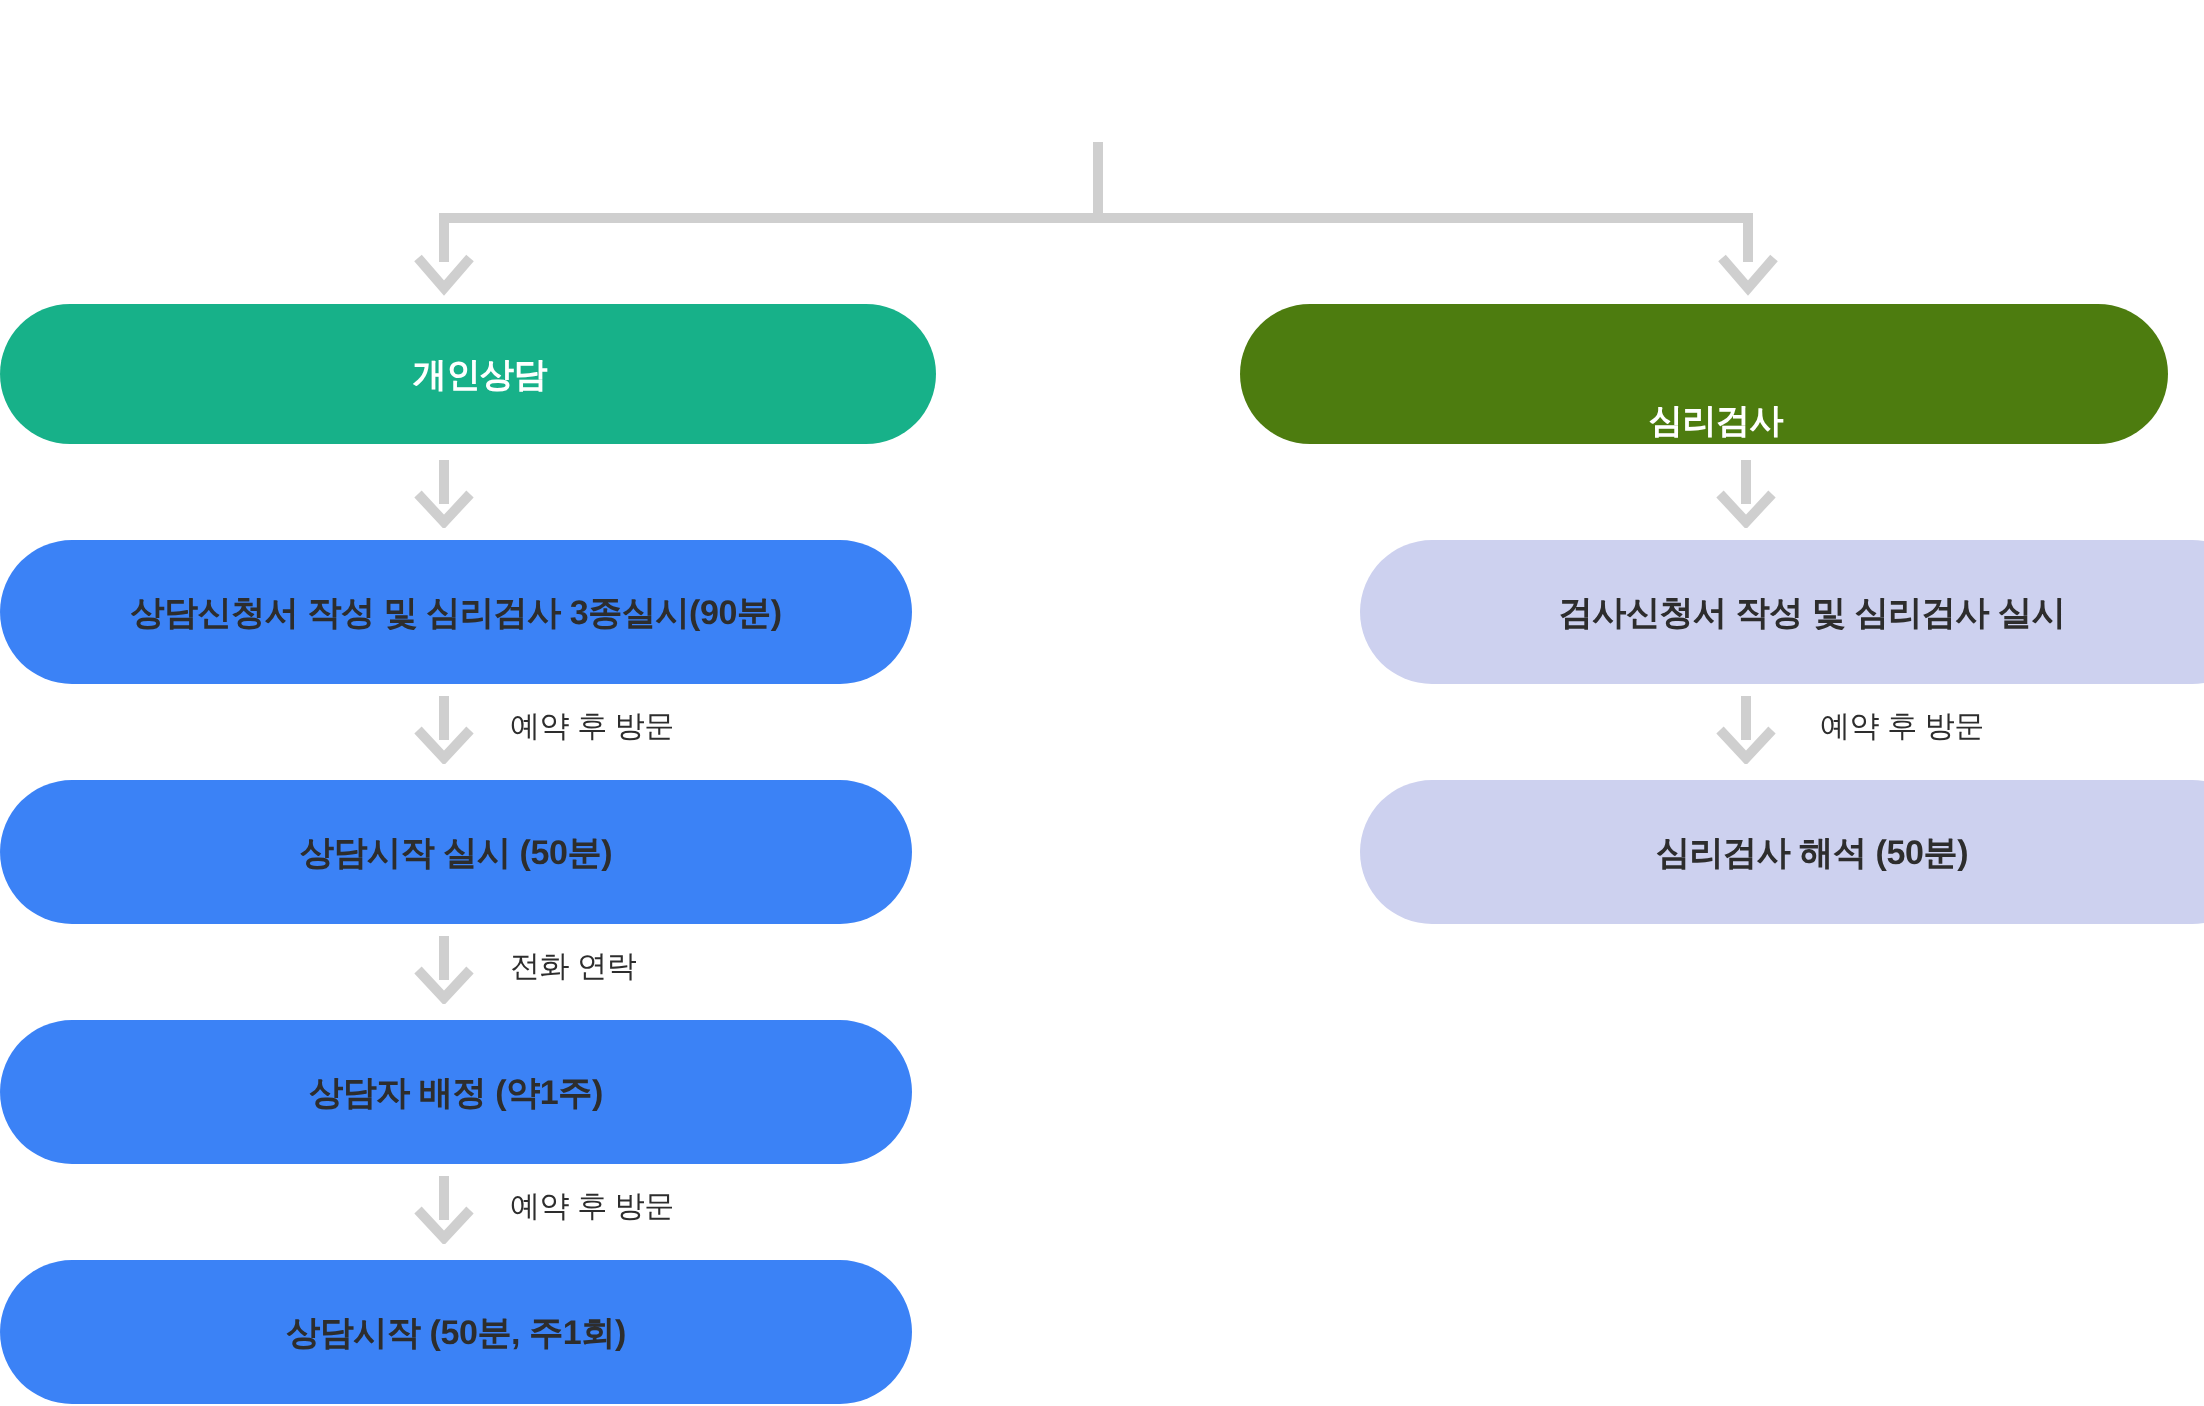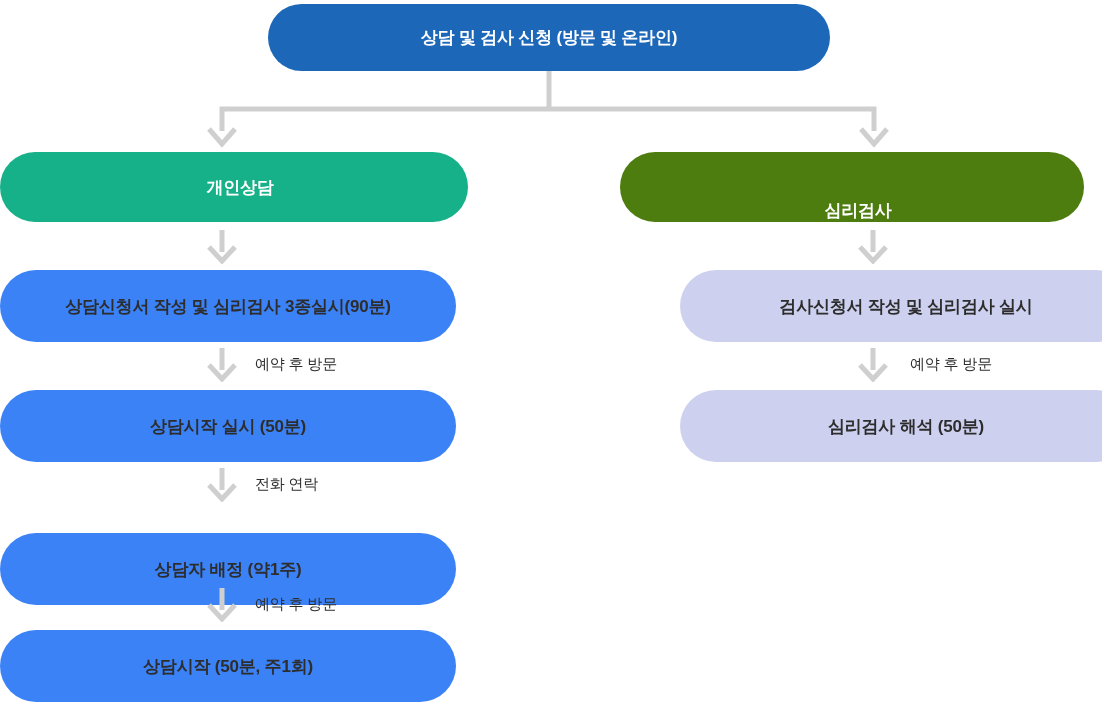--- a/index.html
+++ b/index.html
@@ -26,21 +26,21 @@
     font-size: 17px; font-weight: 700;
   }
   .pill-header { top: 152px; height: 70px; color: #ffffff; font-size: 17px; font-weight: 700; padding-left: 12px; }
   .pill-header-left  { left: 0;   width: 456px; background: #17b189; }
   .pill-header-right { left: 620px; width: 452px; background: #4d7c0f; align-items: flex-end; }
   .pill-step { height: 72px; color: #2d2d2d; font-size: 17px; font-weight: 600; }
   .col-left  .pill-step { left: 0;     width: 456px; background: #3b82f6; }
   .col-right .pill-step { left: 680px; width: 452px; background: #cdd1ef; }
   .step-top-0 { top: 270px; }
   .step-top-1 { top: 390px; }
-  .step-top-2 { top: 510px; margin-top: 23px; }
+  .step-top-2 { top: 510px; }
   .step-top-3 { top: 630px; }
   .arrow {
     position: absolute;
     width: 32px; height: 36px;
   }
   .arrow-left  { left: 206px; }
   .arrow-right { left: 857px; }
   .arrow-top-0 { top: 228px; }
   .arrow-top-1 { top: 346px; }
   .arrow-top-2 { top: 466px; }
@@ -62,23 +62,20 @@
   .tree-connector {
     position: absolute;
     left: 0; top: 0;
   }
 </style>
 </head>
 <body>
 
 <div class="canvas">
 
-  <div class="pill pill-root">
-    <span>상담 및 검사 신청 (방문 및 온라인)</span>
-  </div>
 
   <svg class="tree-connector" width="1102" height="150" viewBox="0 0 1102 150" aria-hidden="true">
     <path d="M549 71 V109" fill="none" stroke="#cfcfcf" stroke-width="5"></path>
     <path d="M222 131 V109 H874 V131" fill="none" stroke="#cfcfcf" stroke-width="5"></path>
     <path d="M209 129 L222 144 L235 129" fill="none" stroke="#cfcfcf" stroke-width="5"></path>
     <path d="M861 129 L874 144 L887 129" fill="none" stroke="#cfcfcf" stroke-width="5"></path>
   </svg>
 
   <div class="col-left">
 

